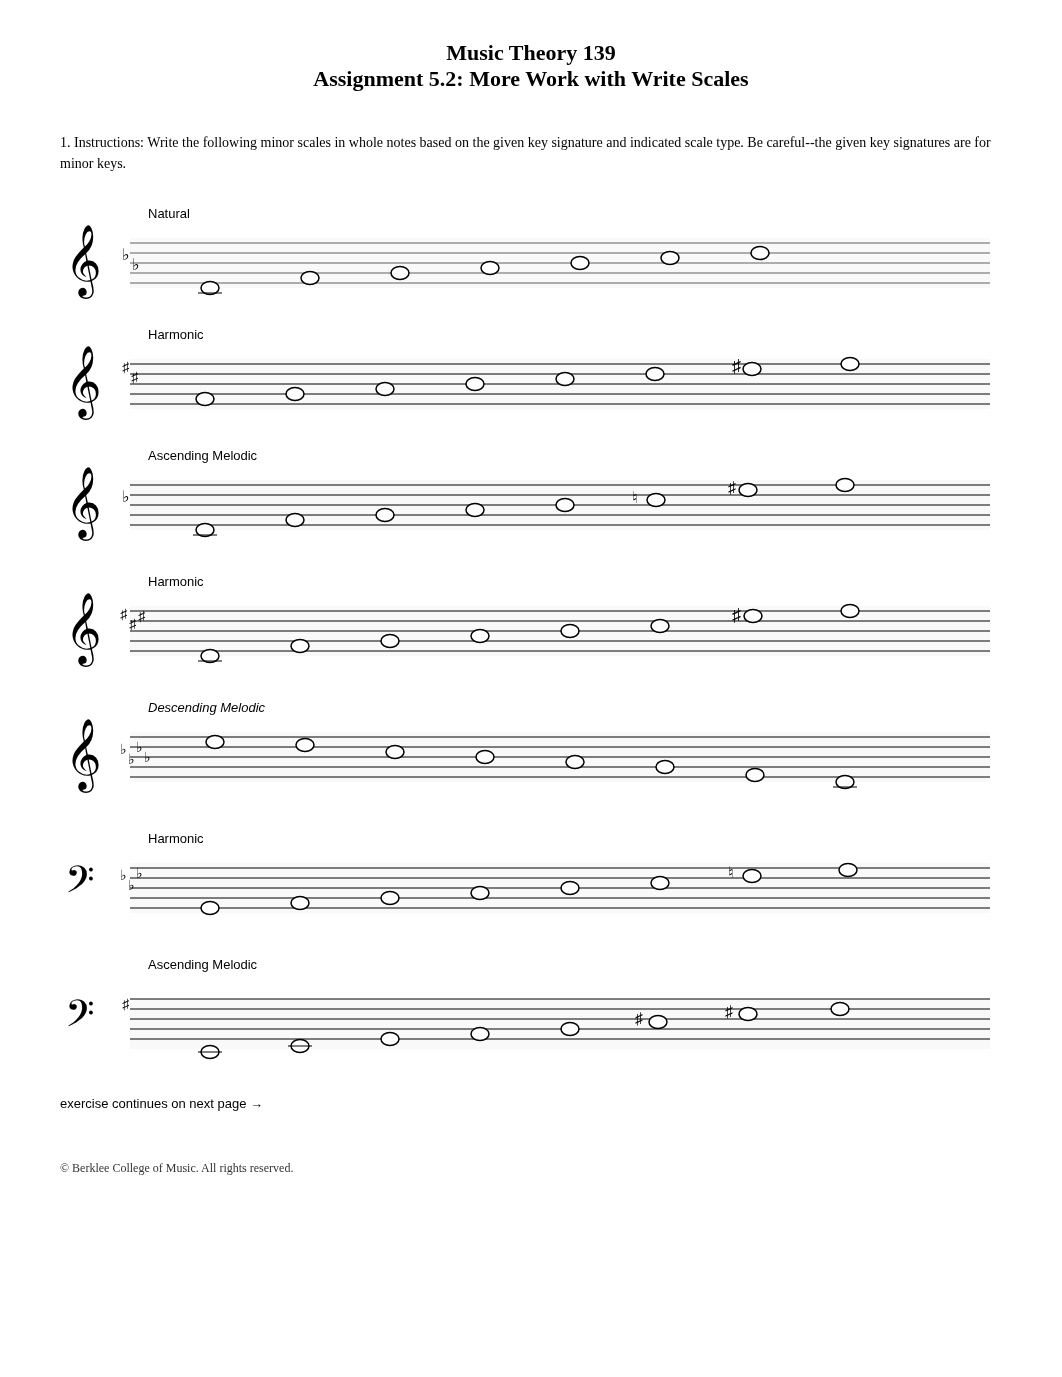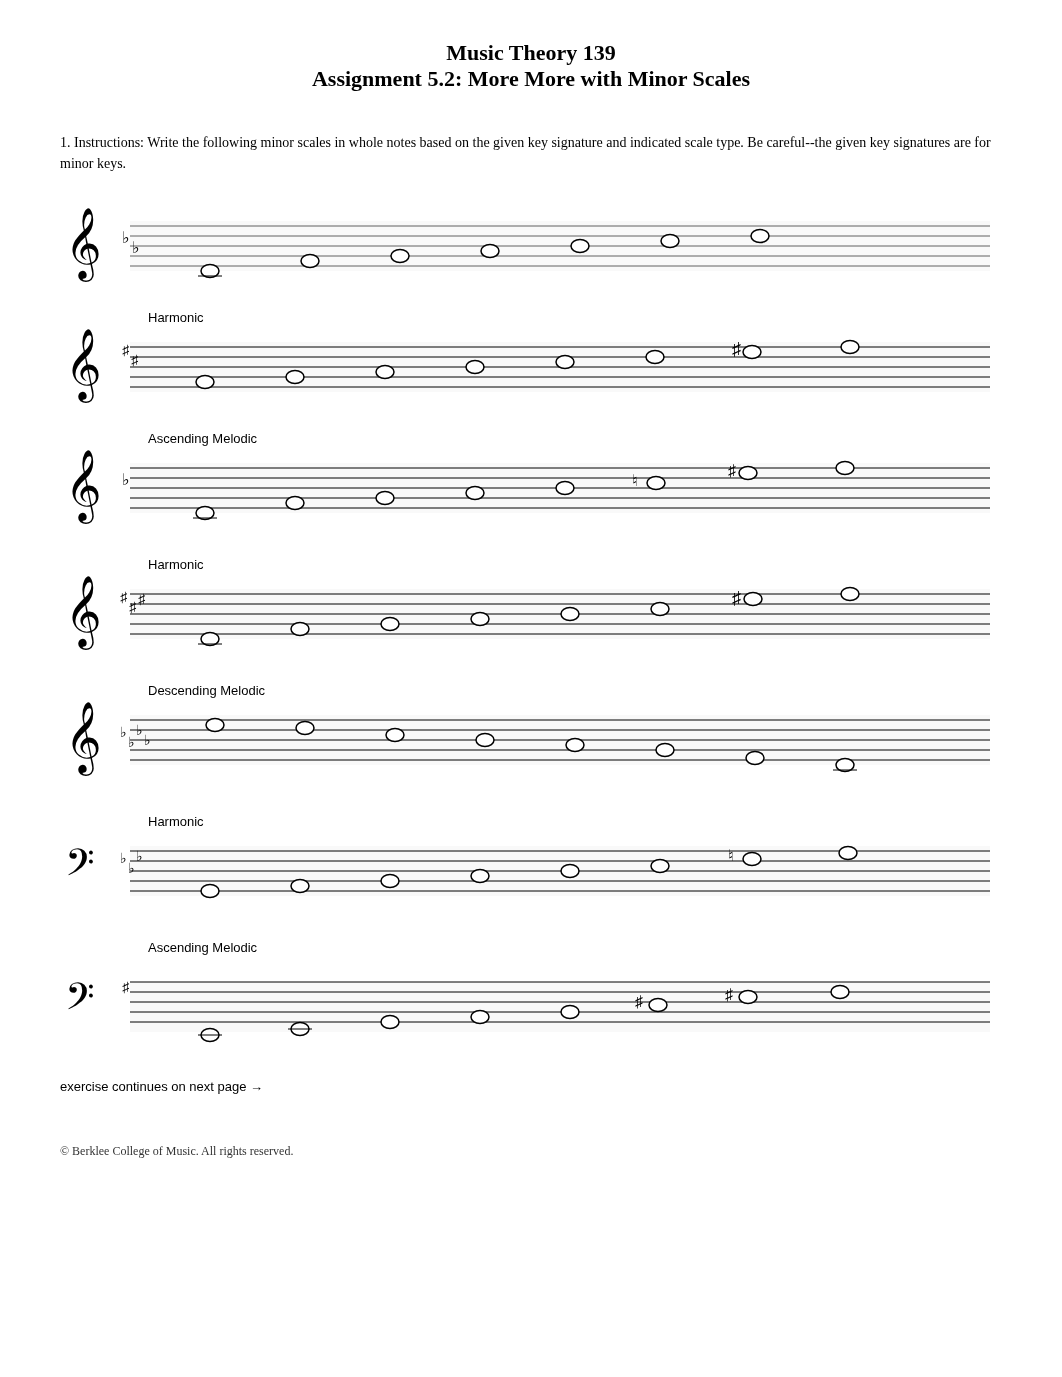--- a/index.html
+++ b/index.html
@@ -11,30 +11,31 @@
       padding: 40px 60px;
       color: #000;
     }
   </style>
 </head>
 <body>
 
 <div>
   <div style="text-align:center; margin-bottom:40px;">
     <div style="font-size:22px; font-weight:bold;">Music Theory 139</div>
-    <div style="font-size:22px; font-weight:bold;">Assignment 5.2: More More with Minor Scales</div>
+    <div style="font-size:22px; font-weight:bold;">Assignment 5.2: More Work with Write Scales</div>
   </div>
 </div>
 
 <div style="font-size:14px; margin-bottom:32px; line-height:1.5;">
   <span>1.</span>
   <span>Instructions: Write the following minor scales in whole notes based on the given key signature and indicated scale type. Be careful--the given key signatures are for minor keys.</span>
 </div>
 
 <div style="margin-bottom:20px;">
+  <div style="font-size:13px; font-family:Arial,sans-serif; margin-left:88px; margin-bottom:2px;">Natural</div>
   <svg width="940" height="80">
 
     <line x1="70" y1="20" x2="930" y2="20" stroke="black" stroke-width="1"></line>
     <line x1="70" y1="30" x2="930" y2="30" stroke="black" stroke-width="1"></line>
     <line x1="70" y1="40" x2="930" y2="40" stroke="black" stroke-width="1"></line>
     <line x1="70" y1="50" x2="930" y2="50" stroke="black" stroke-width="1"></line>
     <line x1="70" y1="60" x2="930" y2="60" stroke="black" stroke-width="1"></line>
 
     <rect x="70" y="15" width="860" height="50" fill="#f0f0f0" opacity="0.4"></rect>
 
@@ -143,21 +144,21 @@
     <ellipse cx="600" cy="35" rx="9" ry="6.5" fill="white" stroke="black" stroke-width="1.5"></ellipse>
 
     <text x="672" y="30" font-size="18" font-family="serif">♯</text>
     <ellipse cx="693" cy="25" rx="9" ry="6.5" fill="white" stroke="black" stroke-width="1.5"></ellipse>
 
     <ellipse cx="790" cy="20" rx="9" ry="6.5" fill="white" stroke="black" stroke-width="1.5"></ellipse>
   </svg>
 </div>
 
 <div style="margin-bottom:20px;">
-  <div style="font-size:13px; font-family:Arial,sans-serif; margin-left:88px; margin-bottom:2px;">Descending Melodic</div>
+  <div style="font-size:13px; font-family:Arial,sans-serif; margin-left:88px; margin-bottom:2px;font-style:italic;">Descending Melodic</div>
   <svg width="940" height="90">
     <rect x="70" y="15" width="860" height="50" fill="#f0f0f0" opacity="0.4"></rect>
     <line x1="70" y1="20" x2="930" y2="20" stroke="black" stroke-width="1"></line>
     <line x1="70" y1="30" x2="930" y2="30" stroke="black" stroke-width="1"></line>
     <line x1="70" y1="40" x2="930" y2="40" stroke="black" stroke-width="1"></line>
     <line x1="70" y1="50" x2="930" y2="50" stroke="black" stroke-width="1"></line>
     <line x1="70" y1="60" x2="930" y2="60" stroke="black" stroke-width="1"></line>
     <text x="5" y="58" font-size="62" font-family="serif">𝄞</text>
 
     <text x="60" y="37" font-size="14" font-family="serif">♭</text>

